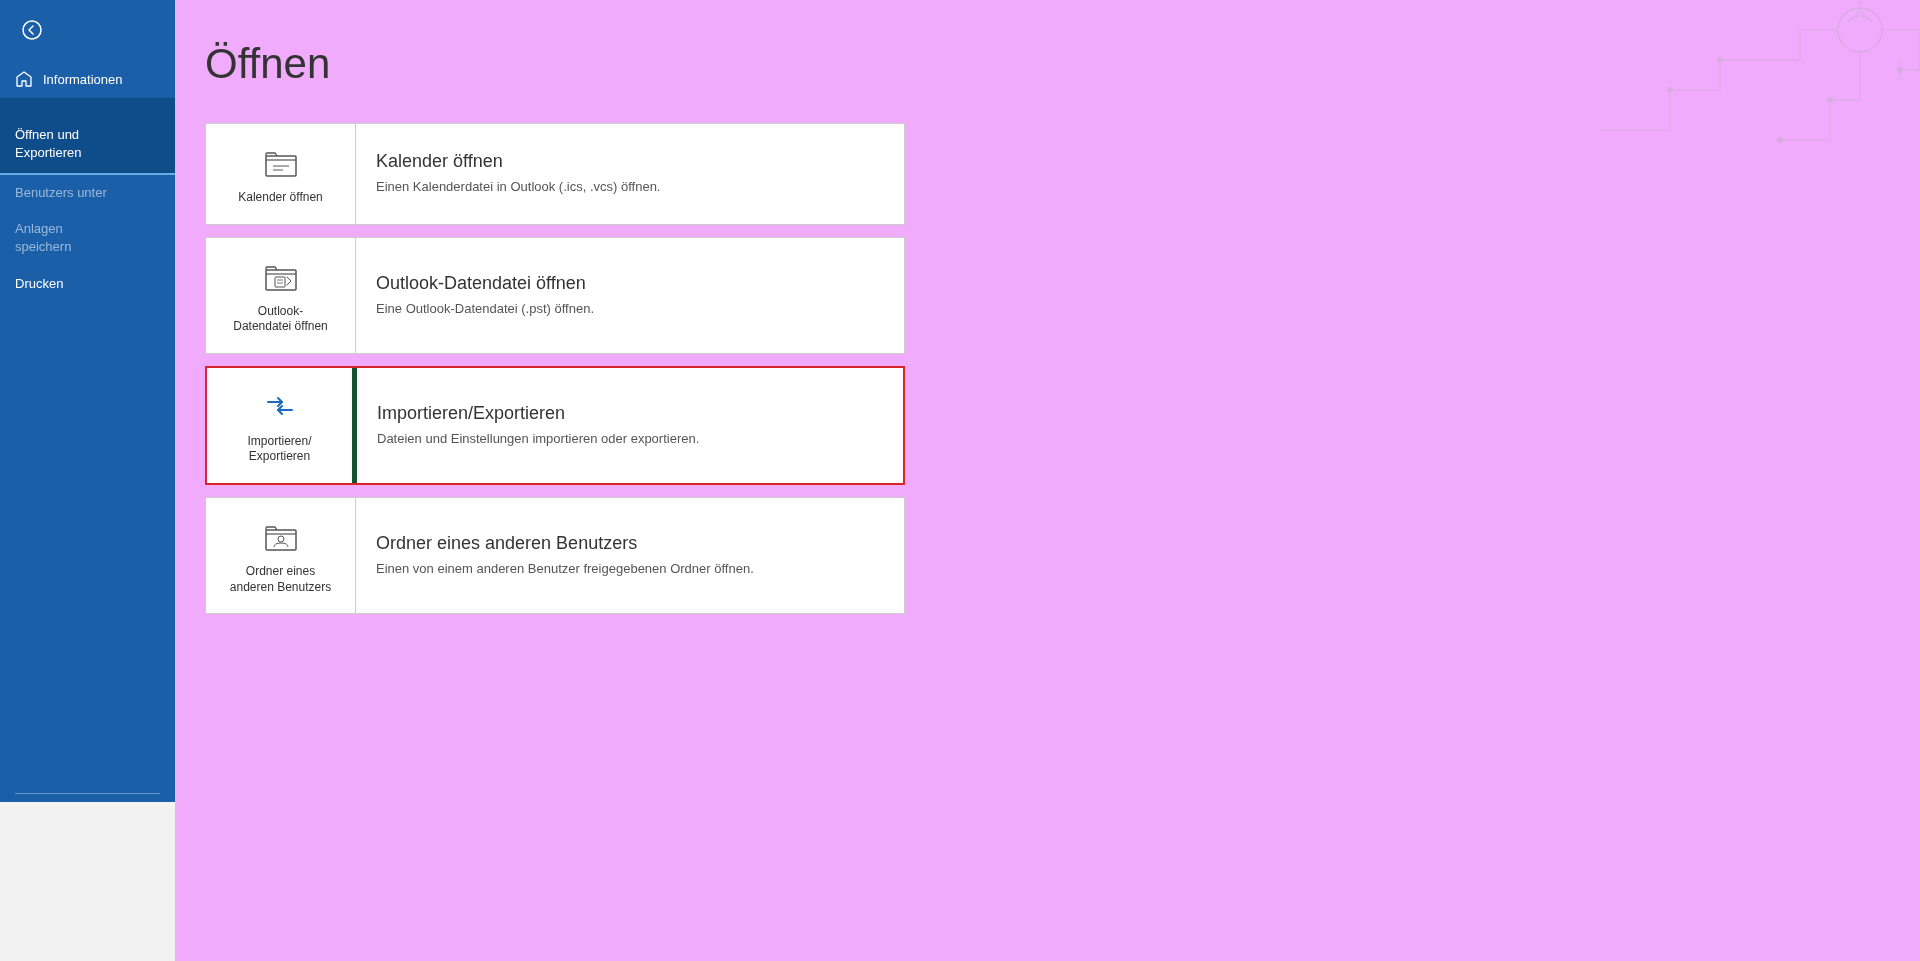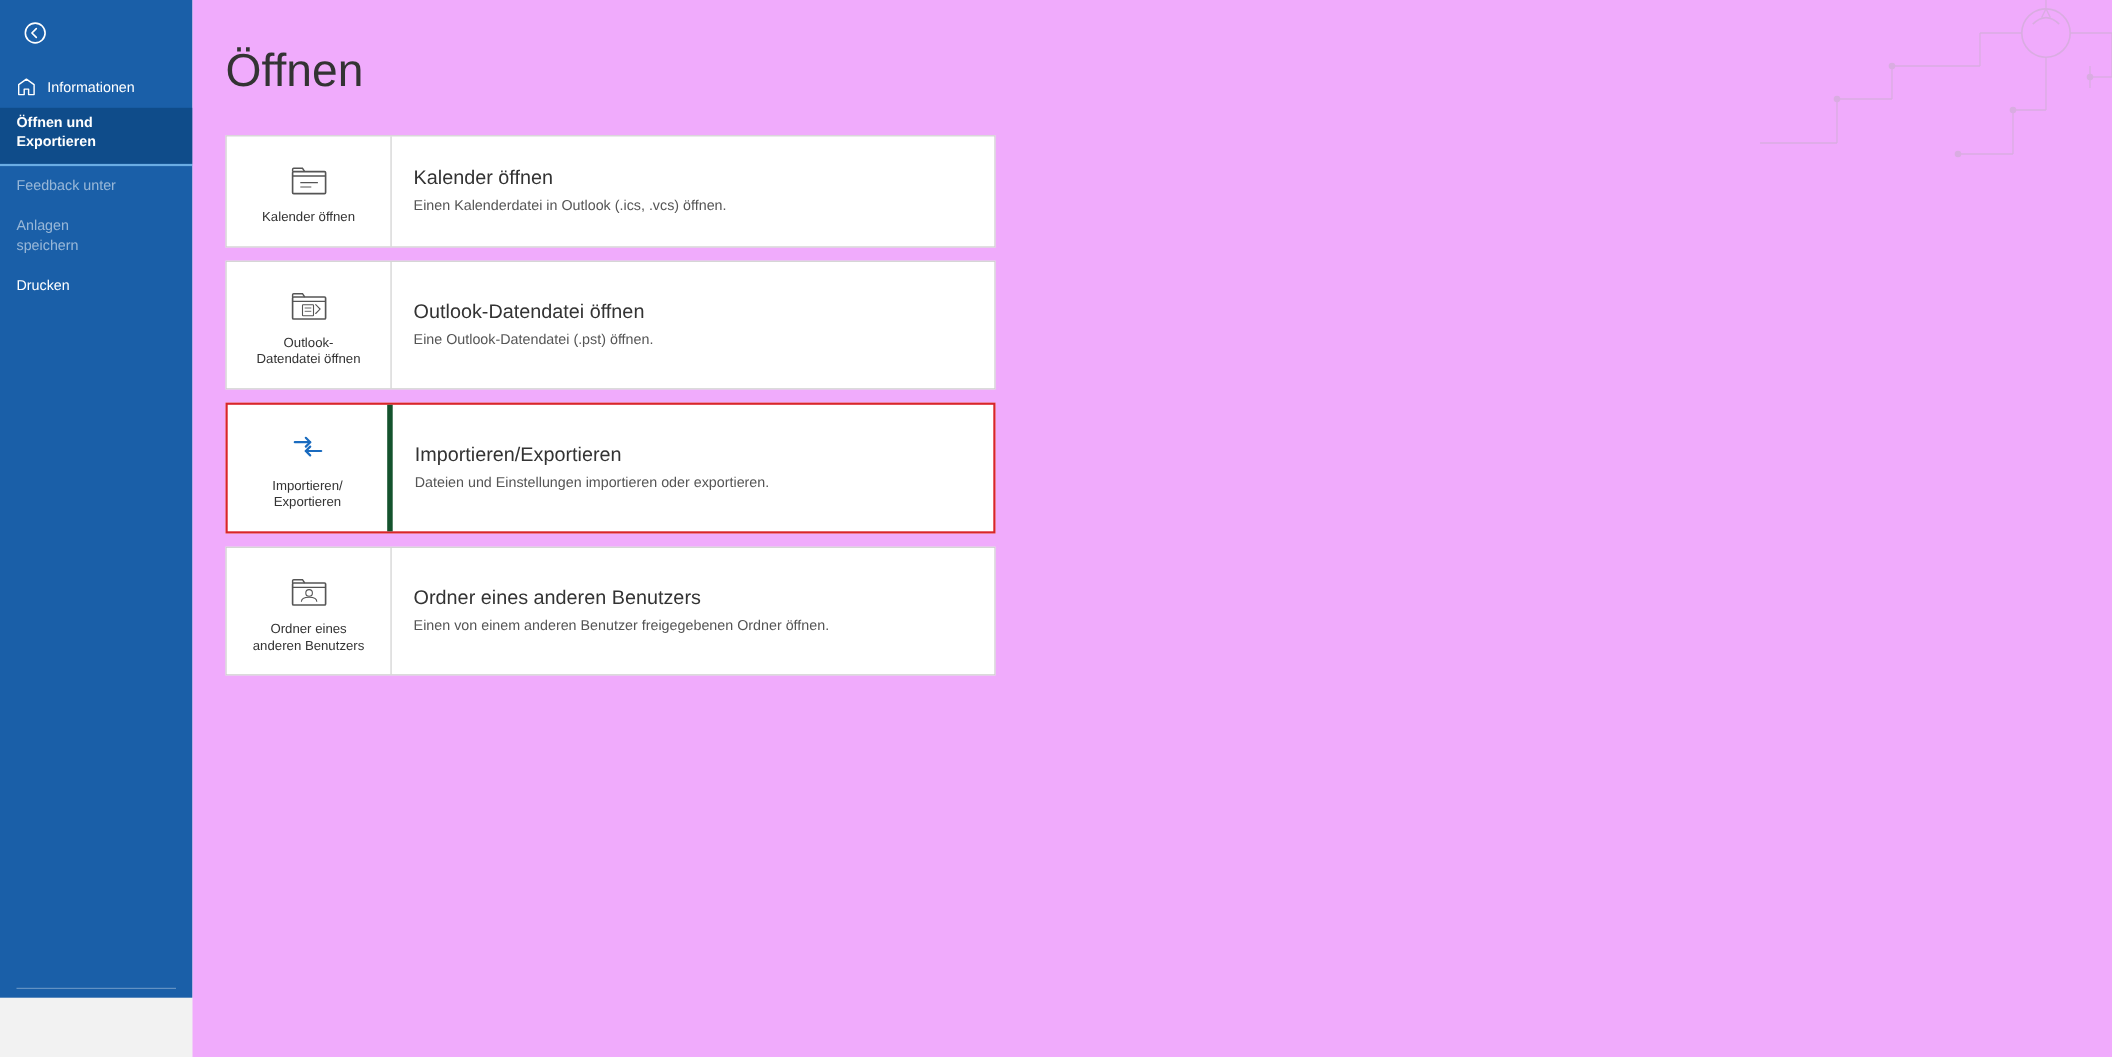--- a/index.html
+++ b/index.html
@@ -12,21 +12,21 @@
       background: #f2f2f2;
     }
 
     
     .sidebar {
       width: 175px;
       min-width: 175px;
       background: #1a5fa8;
       display: flex;
       flex-direction: column;
-      height: 907px;
+      height: 802px;
     }
 
     .sidebar-back {
       width: 40px;
       height: 40px;
       display: flex;
       align-items: center;
       justify-content: center;
       margin: 10px 12px;
       cursor: pointer;
@@ -181,28 +181,28 @@
 
   <div class="sidebar-nav">
 
     <div class="sidebar-item">
       <svg width="18" height="18" viewBox="0 0 18 18" fill="none">
         <path d="M9 2L2 7v9h5v-5h4v5h5V7z" stroke="white" stroke-width="1.3" fill="none" stroke-linejoin="round"></path>
       </svg>
       <span>Informationen</span>
     </div>
 
-    <div class="sidebar-item active" style="align-items:flex-start; padding-top:4px; padding-bottom:12px;font-weight:bold;">
+    <div class="sidebar-item active" style="align-items:flex-start; padding-top:28px; padding-bottom:12px;">
       <span style="white-space:pre-line; line-height:1.35;">Öffnen und
 Exportieren</span>
     </div>
     <div style="height:2px; background:#6aade4; margin:0 0;"></div>
 
     <div class="sidebar-item dimmed">
-      <span>Feedback unter</span>
+      <span>Benutzers unter</span>
     </div>
 
     <div class="sidebar-item dimmed" style="white-space:pre-line; align-items:flex-start; line-height:1.4;">
       <span style="white-space:pre-line;">Anlagen
 speichern</span>
     </div>
 
     <div class="sidebar-item">
       <span>Drucken</span>
     </div>

